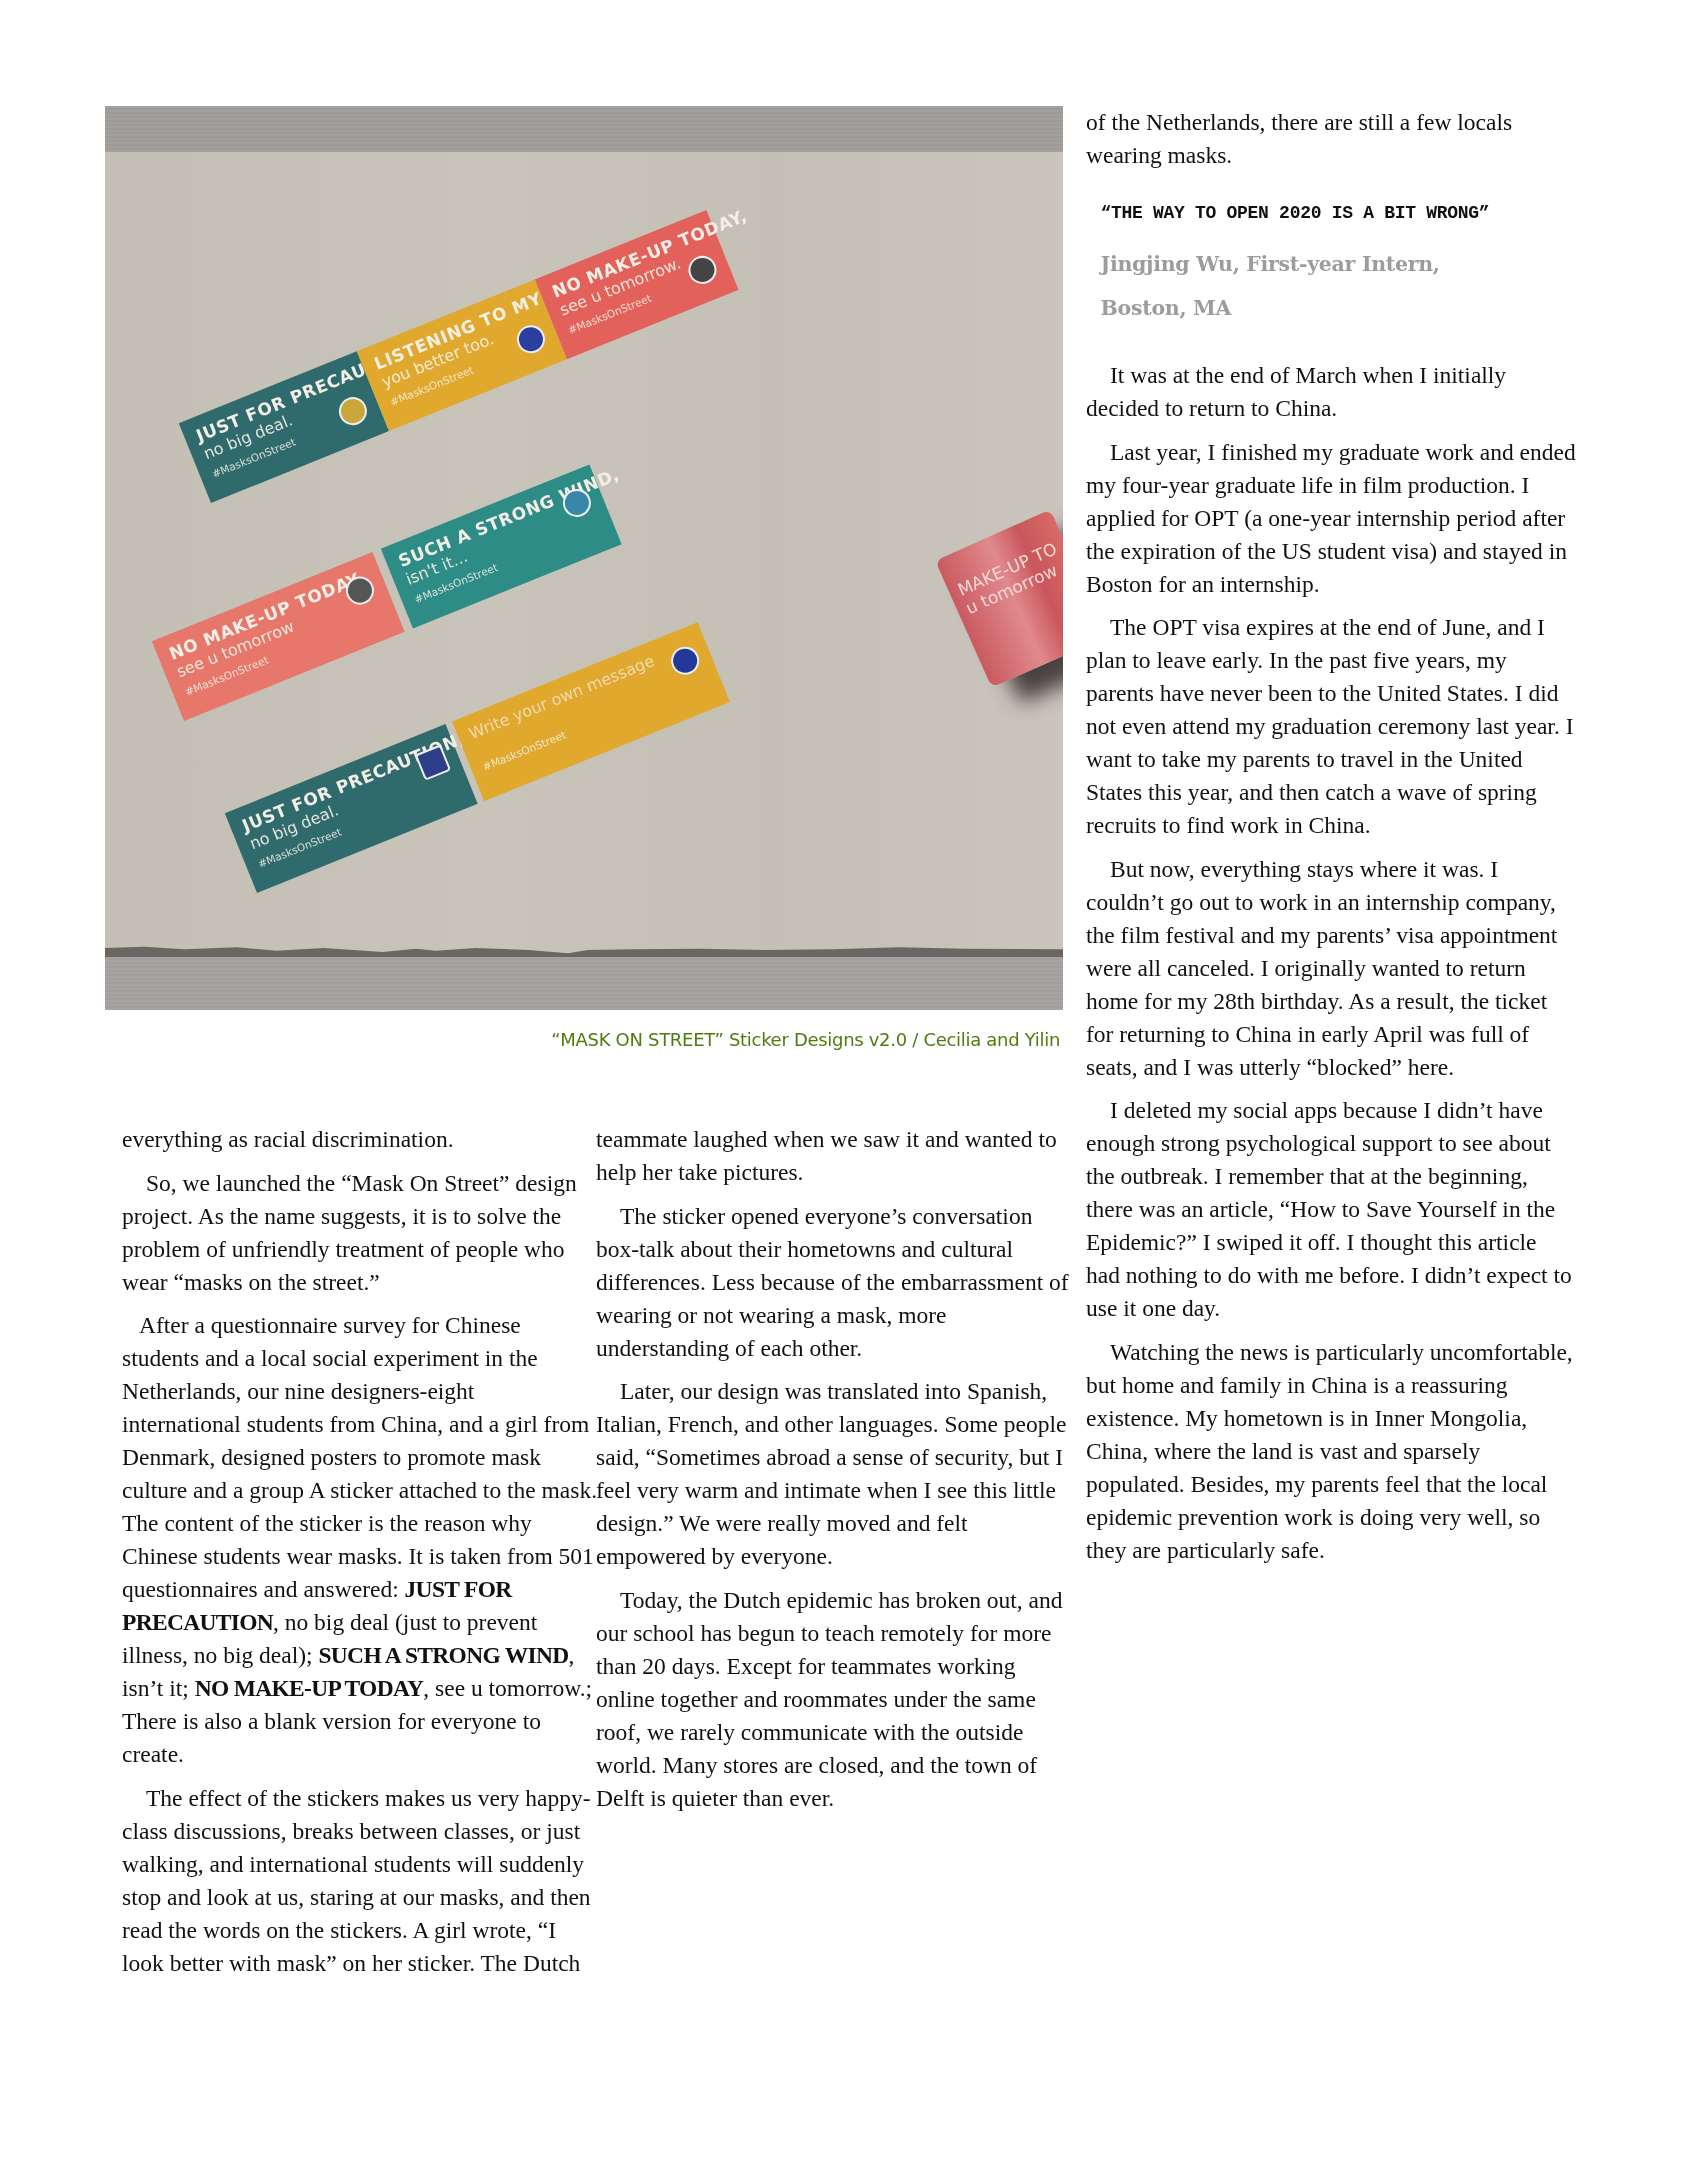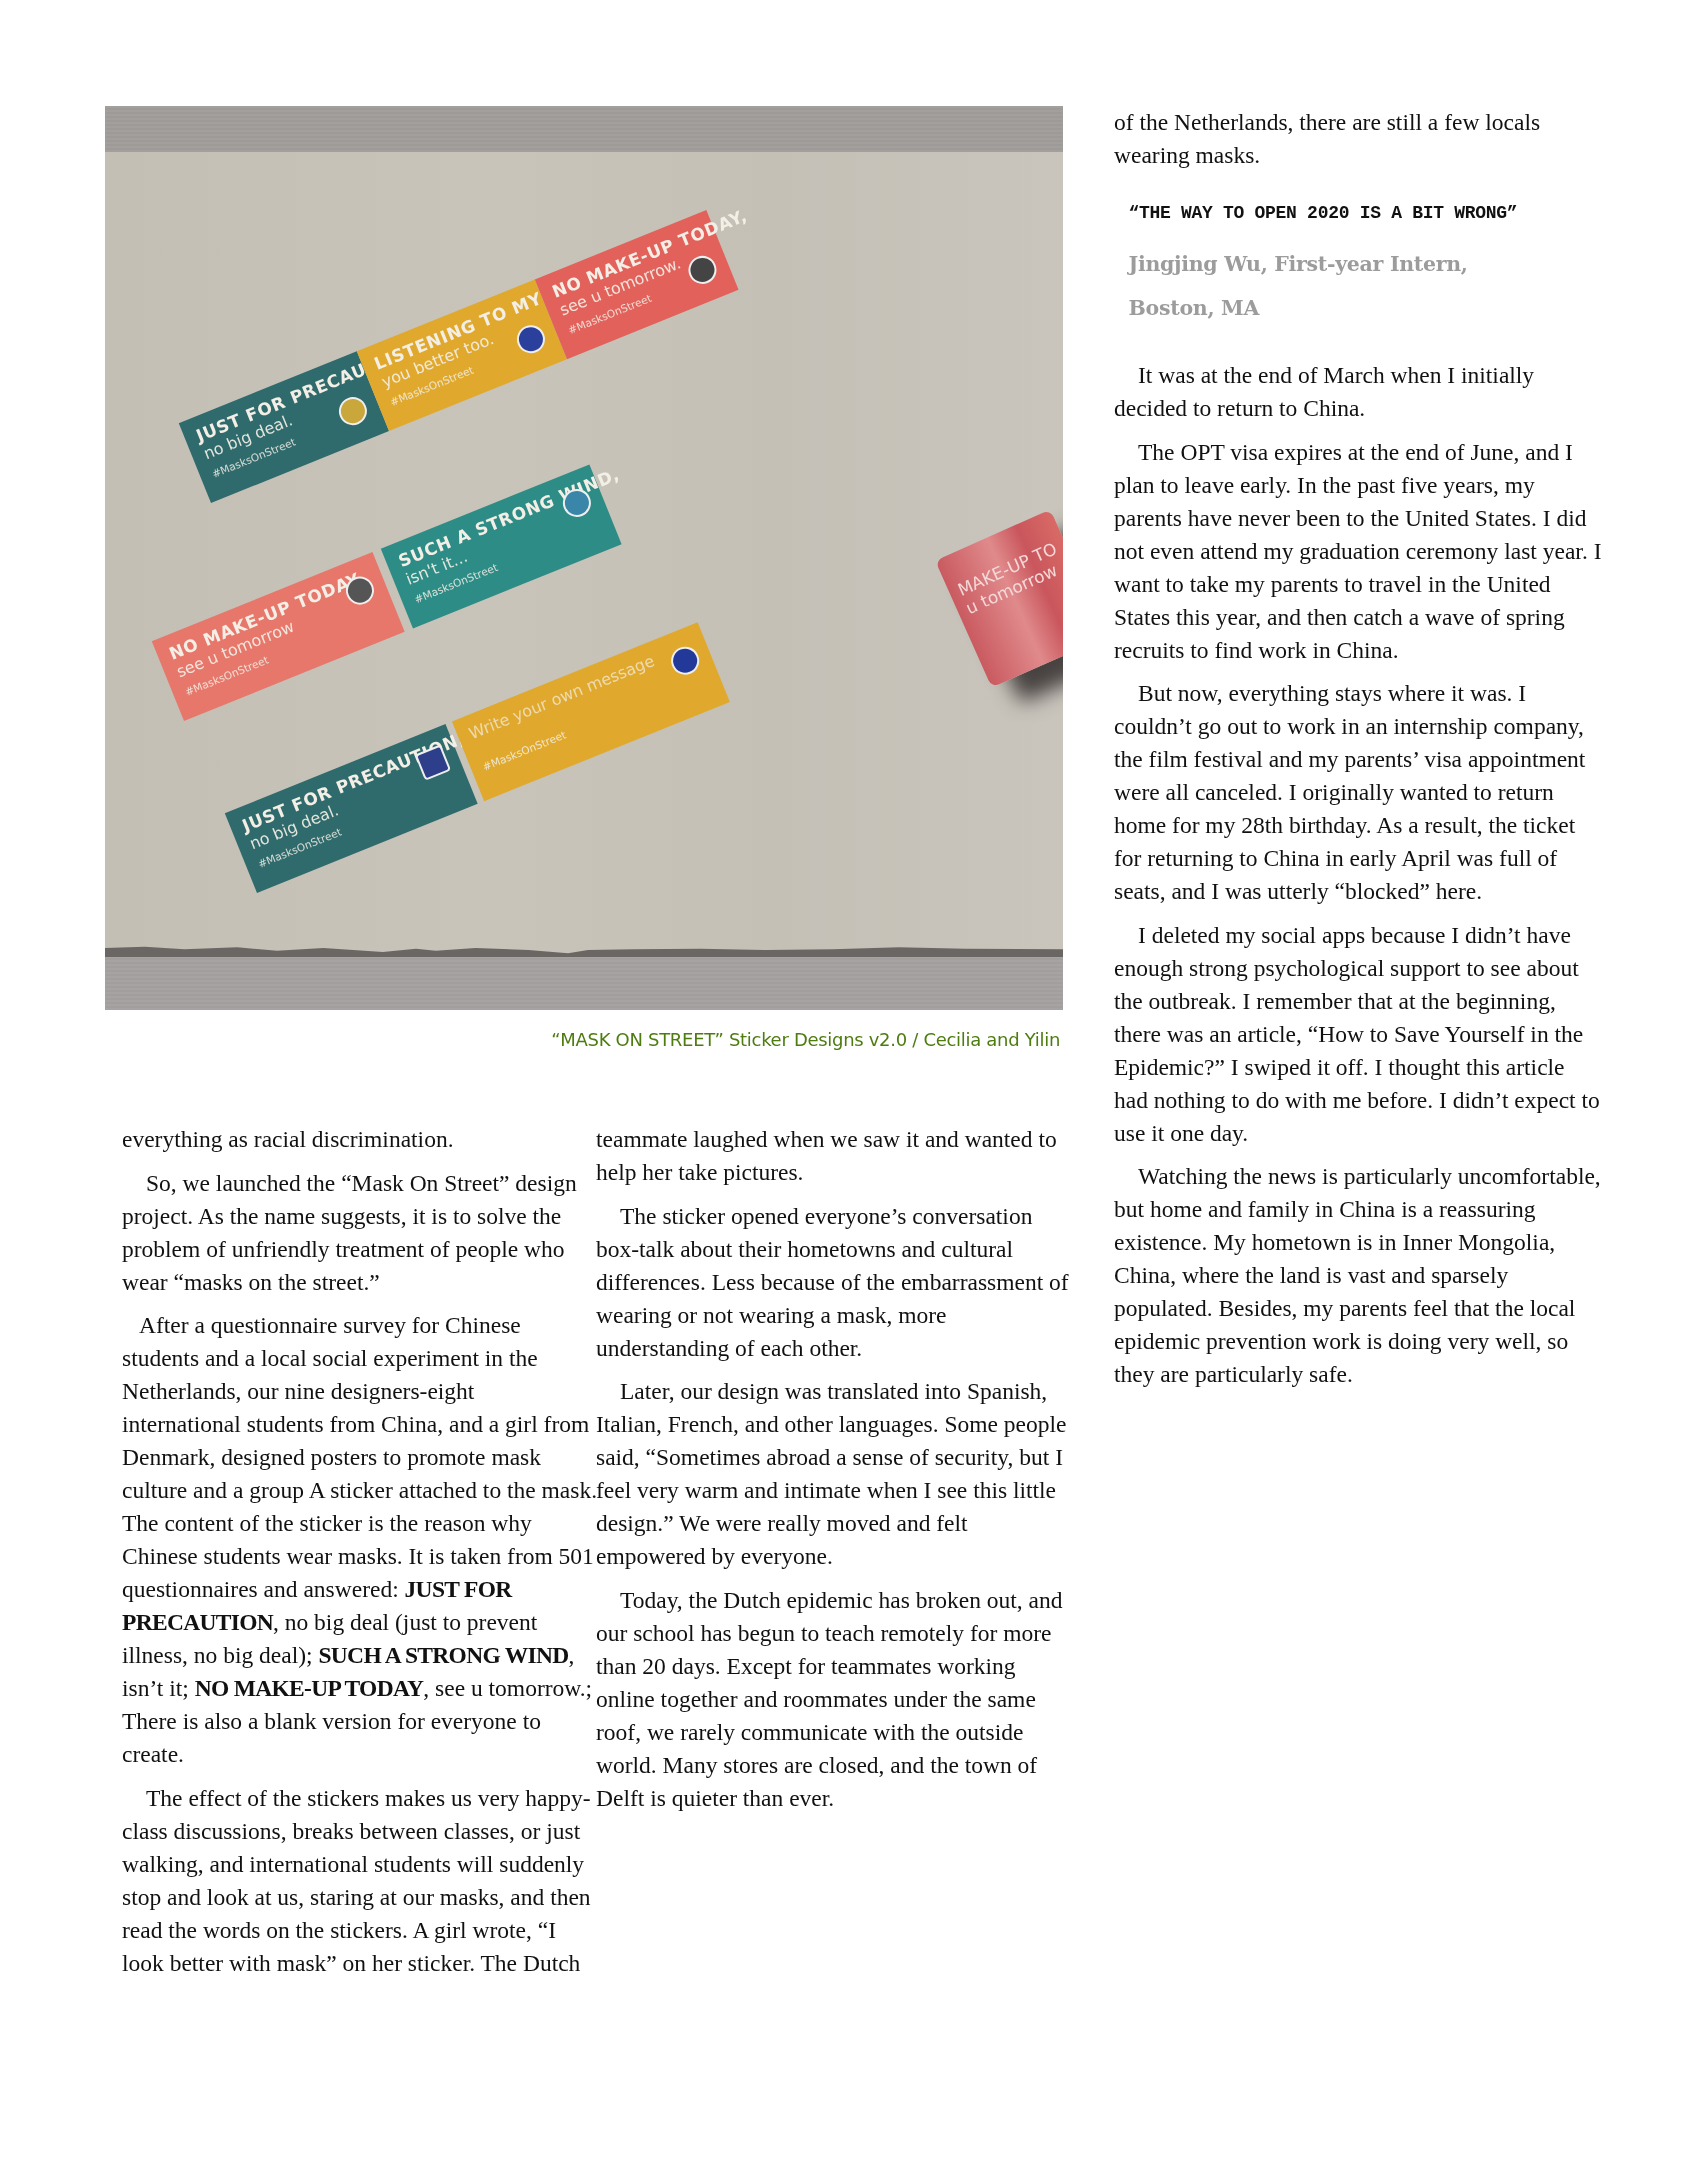--- a/index.html
+++ b/index.html
@@ -37,21 +37,21 @@
     font-family: "DejaVu Sans", sans-serif; font-size: 17px; padding: 26.5px 9.3px; box-sizing: border-box; }
   .caption {
     position: absolute; right: 627px; top: 1029px; font-family: "DejaVu Sans", sans-serif;
     font-size: 18px; color: #4d7c0f; white-space: nowrap; letter-spacing: -0.3px;
   }
   .col { position: absolute; font-size: 23.5px; line-height: 33px; }
   .col p { margin: 0 0 10.6px 0; text-indent: 24px; text-align: left; }
   .col p.noindent { text-indent: 0; }
   #col-left { left: 106px; top: 1123px; width: 476px; margin-left: 16px; }
   #col-mid { left: 596px; top: 1123px; width: 476px; }
-  #col-right { left: 1086px; top: 106px; width: 490px; margin-left: 28px; }
+  #col-right { left: 1086px; top: 106px; width: 490px; }
   .b { font-weight: bold; letter-spacing: -0.7px; }
   .heading { font-family: Liberation Mono, monospace; font-weight: bold; font-size: 18px; line-height: 50px;
     margin: 16px 0 0 14.6px; letter-spacing: -0.3px; }
   .byline { font-family: "DejaVu Serif", serif; font-weight: bold; font-size: 20.5px; line-height: 44px;
     color: #9c9c9c; margin: 4px 0 29px 14.6px; letter-spacing: -0.3px; }
 </style>
 </head>
 <body>
 
 <div class="photo">
@@ -136,18 +136,19 @@
 </div>
 
 <div class="col" id="col-right">
   <p class="noindent">of the Netherlands, there are still a few locals wearing masks.</p>
   <div class="heading">“THE WAY TO OPEN 2020 IS A BIT WRONG”</div>
   <div class="byline">
     <div>Jingjing Wu, First-year Intern,</div>
     <div>Boston, MA</div>
   </div>
   <p>It was at the end of March when I initially decided to return to China.</p>
+  <p>Last year, I finished my graduate work and ended my four-year graduate life in film production. I applied for OPT (a one-year internship period after the expiration of the US student visa) and stayed in Boston for an internship.</p>
   <p>The OPT visa expires at the end of June, and I plan to leave early. In the past five years, my parents have never been to the United States. I did not even attend my graduation ceremony last year. I want to take my parents to travel in the United States this year, and then catch a wave of spring recruits to find work in China.</p>
   <p>But now, everything stays where it was. I couldn’t go out to work in an internship company, the film festival and my parents’ visa appointment were all canceled. I originally wanted to return home for my 28th birthday. As a result, the ticket for returning to China in early April was full of seats, and I was utterly “blocked” here.</p>
   <p>I deleted my social apps because I didn’t have enough strong psychological support to see about the outbreak. I remember that at the beginning, there was an article, “How to Save Yourself in the Epidemic?” I swiped it off. I thought this article had nothing to do with me before. I didn’t expect to use it one day.</p>
   <p>Watching the news is particularly uncomfortable, but home and family in China is a reassuring existence. My hometown is in Inner Mongolia, China, where the land is vast and sparsely populated. Besides, my parents feel that the local epidemic prevention work is doing very well, so they are particularly safe.</p>
 </div>
 
 
 </body></html>

